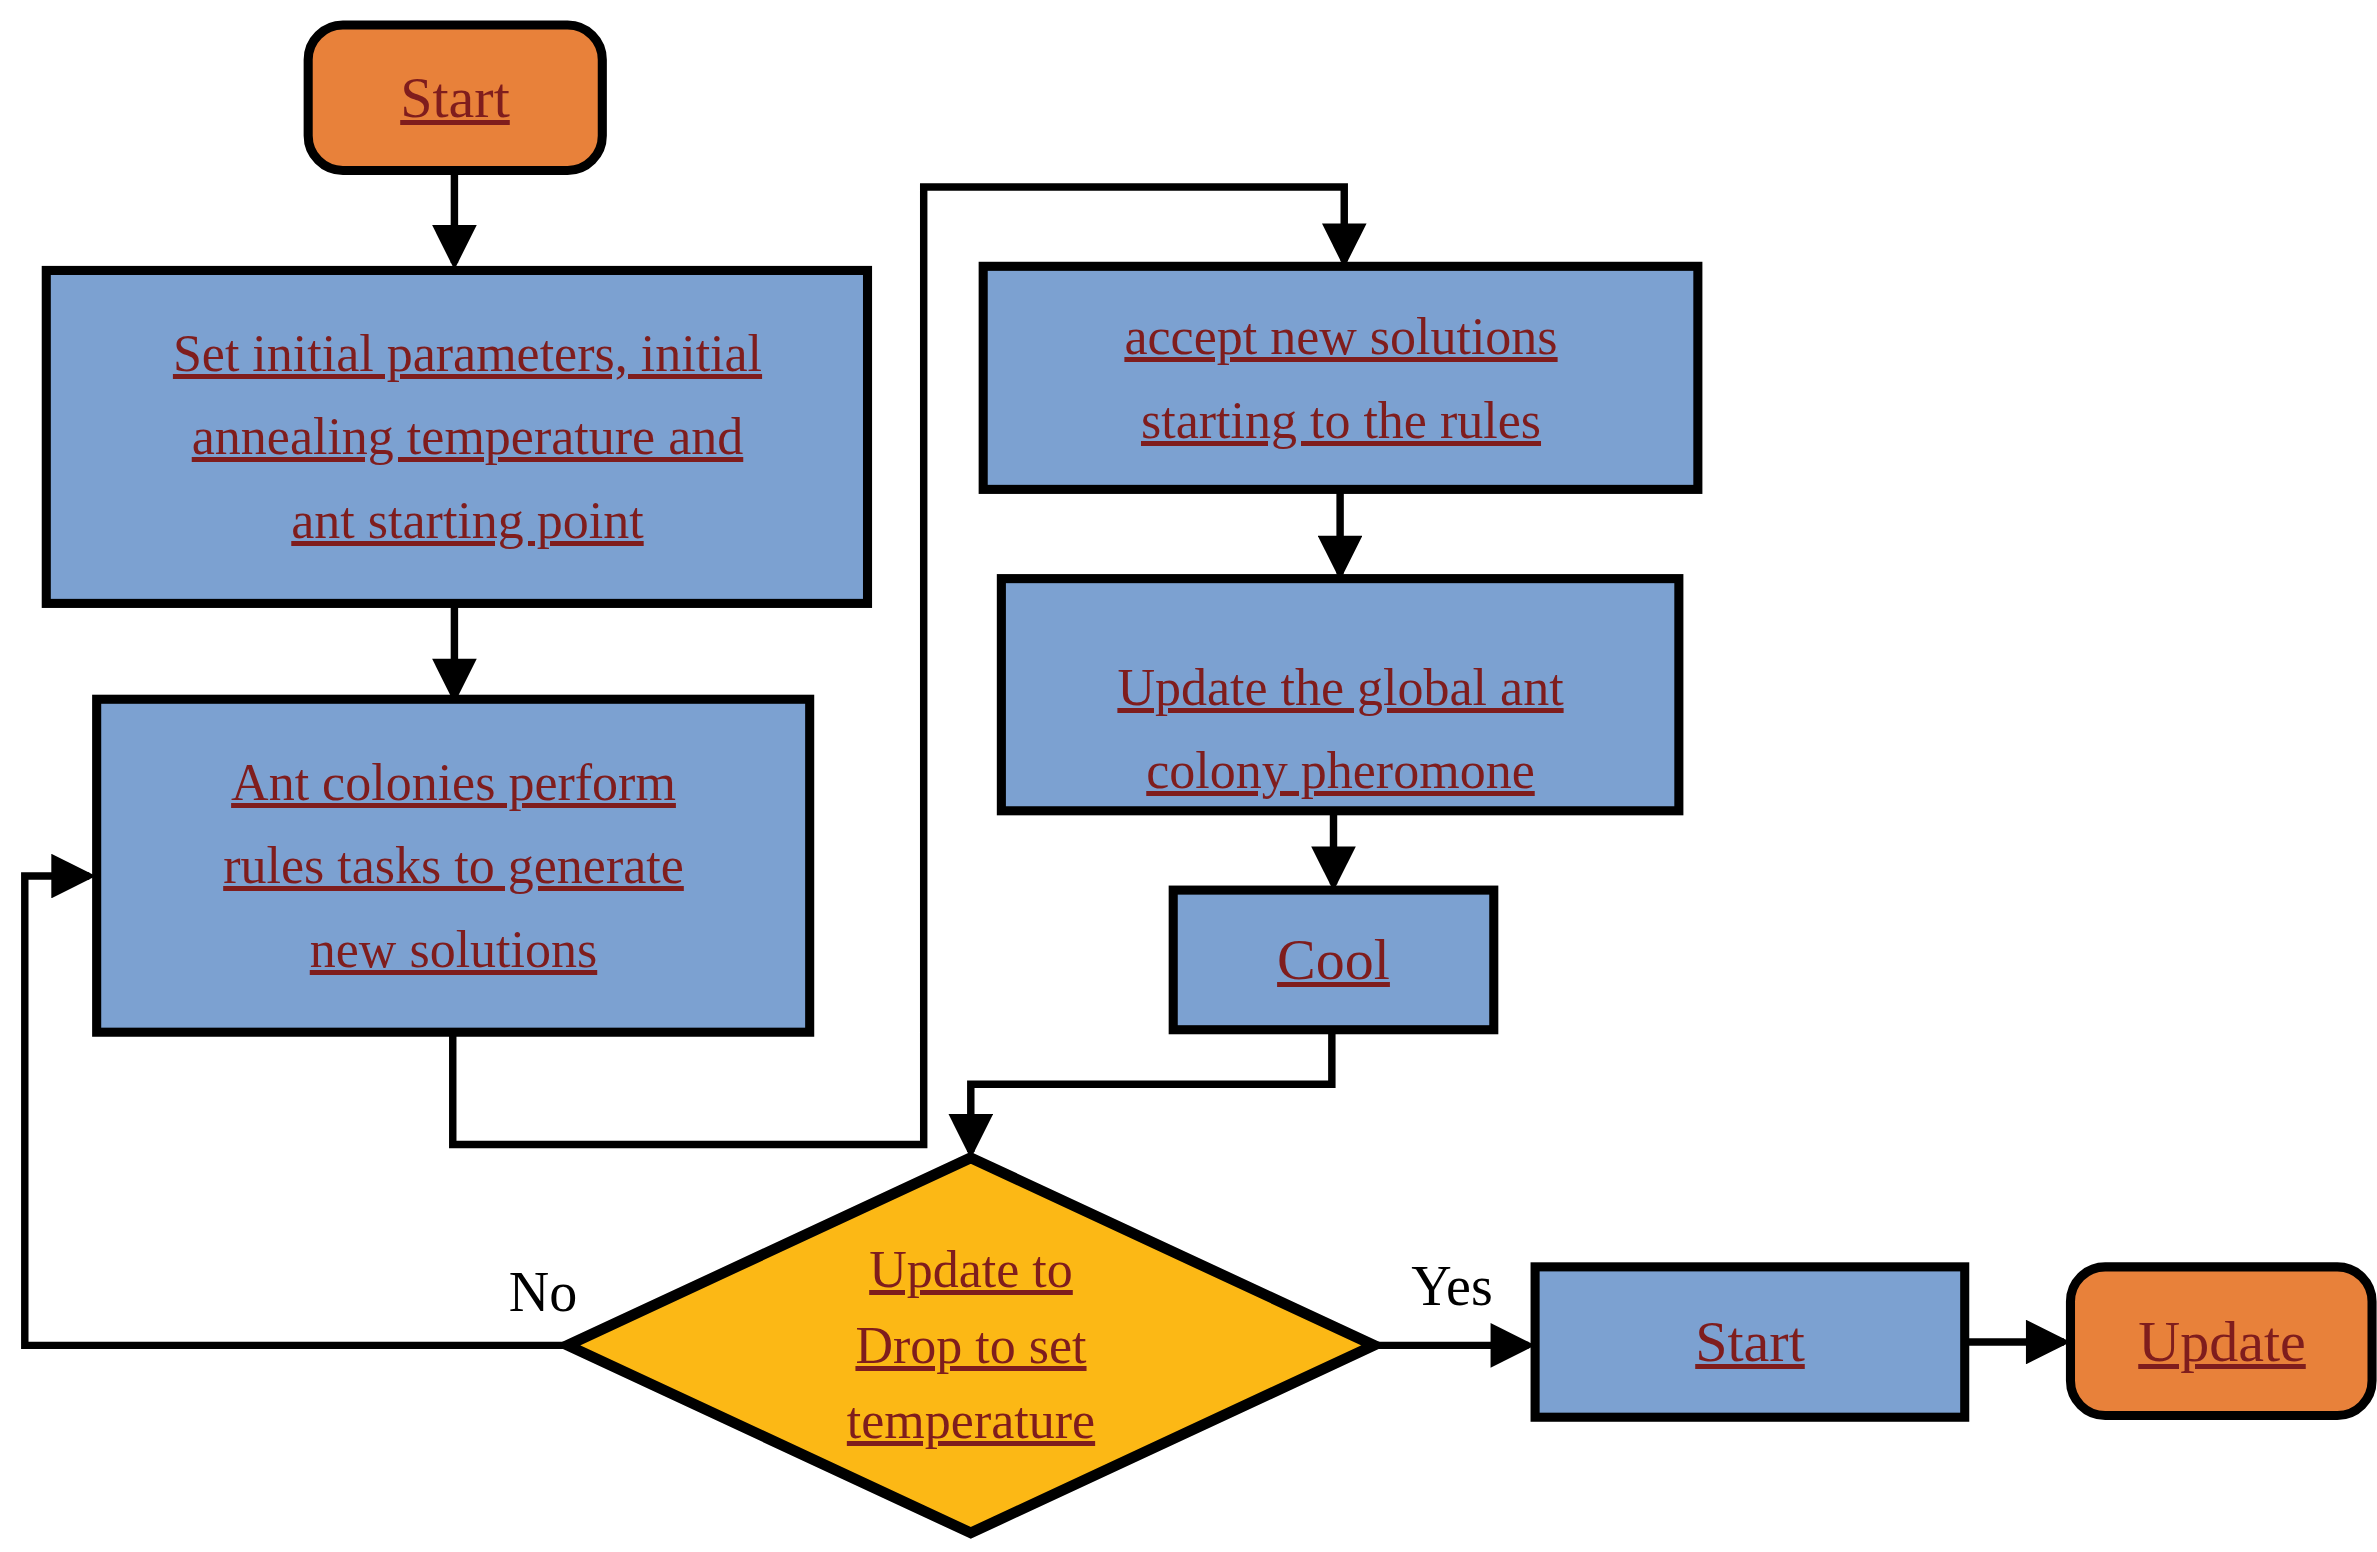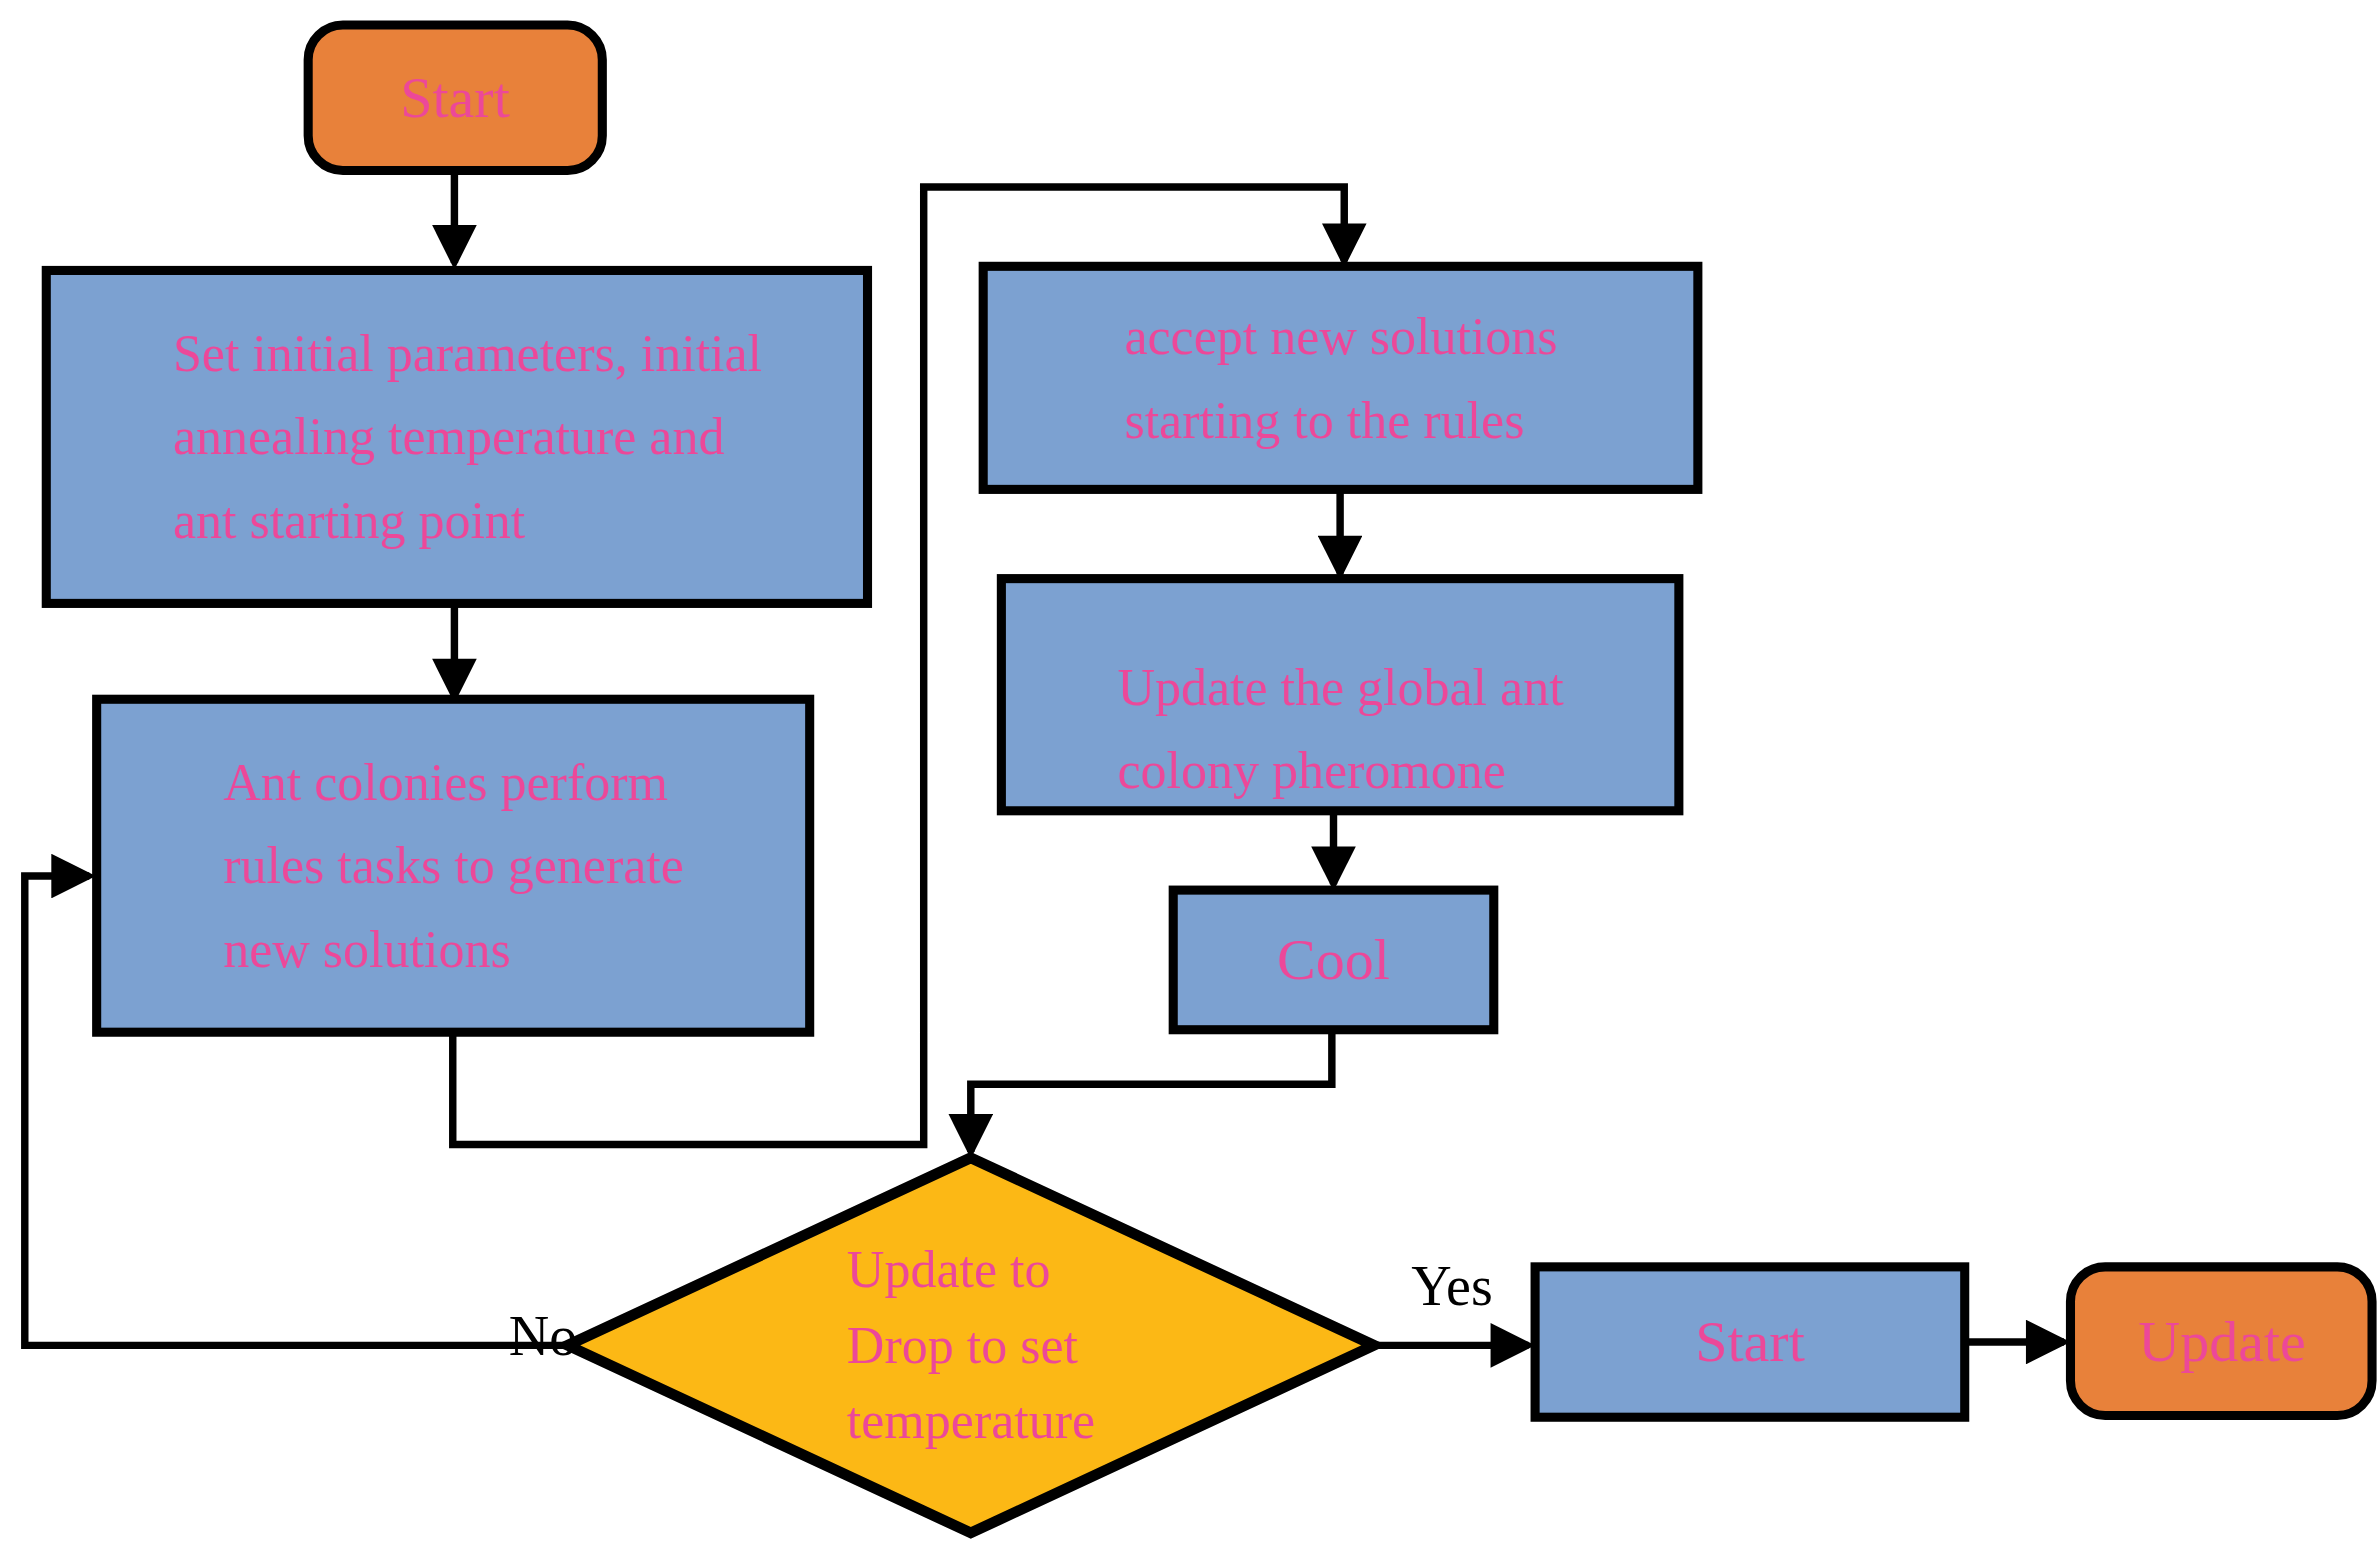--- a/index.html
+++ b/index.html
@@ -15,25 +15,26 @@
   svg.layer { position: absolute; left: 0; top: 0; }
   .wire { fill: none; stroke: #000000; stroke-width: 9; }
   .shape { stroke: #000000; stroke-width: 11; }
   .shape.diamond { stroke-width: 13; }
   .arrowhead { fill: #000000; }
   .label {
     position: absolute;
     display: flex;
     align-items: center;
     justify-content: center;
-    text-align: left;
+    text-align: center;
     white-space: pre-line;
     font-size: 52px;
     line-height: 1.6;
-    color: #ec4899;
+    color: #7f1d1d;
+    text-decoration: underline;
   }
   .label.big { font-size: 58px; line-height: 1.2; }
   .label.diamond-text { line-height: 1.45; }
   .edge-label {
     position: absolute;
     font-size: 56px;
     line-height: 1;
     text-align: center;
     color: #000000;
   }
@@ -90,18 +91,18 @@
   <div class="label big" style="left:1173px; top:890px; width:321px; height:140px;">Cool</div>
 
   <div class="label diamond-text" style="left:789px; top:1168px; width:364px; height:355px;">Update to
 Drop to set
 temperature</div>
 
   <div class="label big" style="left:1535px; top:1267px; width:430px; height:150px;">Start</div>
 
   <div class="label big" style="left:2071px; top:1267px; width:302px; height:149px;">Update</div>
 
-  <div class="edge-label" style="left:475px; top:1264px; width:136px;margin-top:44px;">No</div>
+  <div class="edge-label" style="left:475px; top:1264px; width:136px;">No</div>
 
   <div class="edge-label" style="left:1382px; top:1258px; width:140px;">Yes</div>
 
 </div>
 
 
 </body></html>

